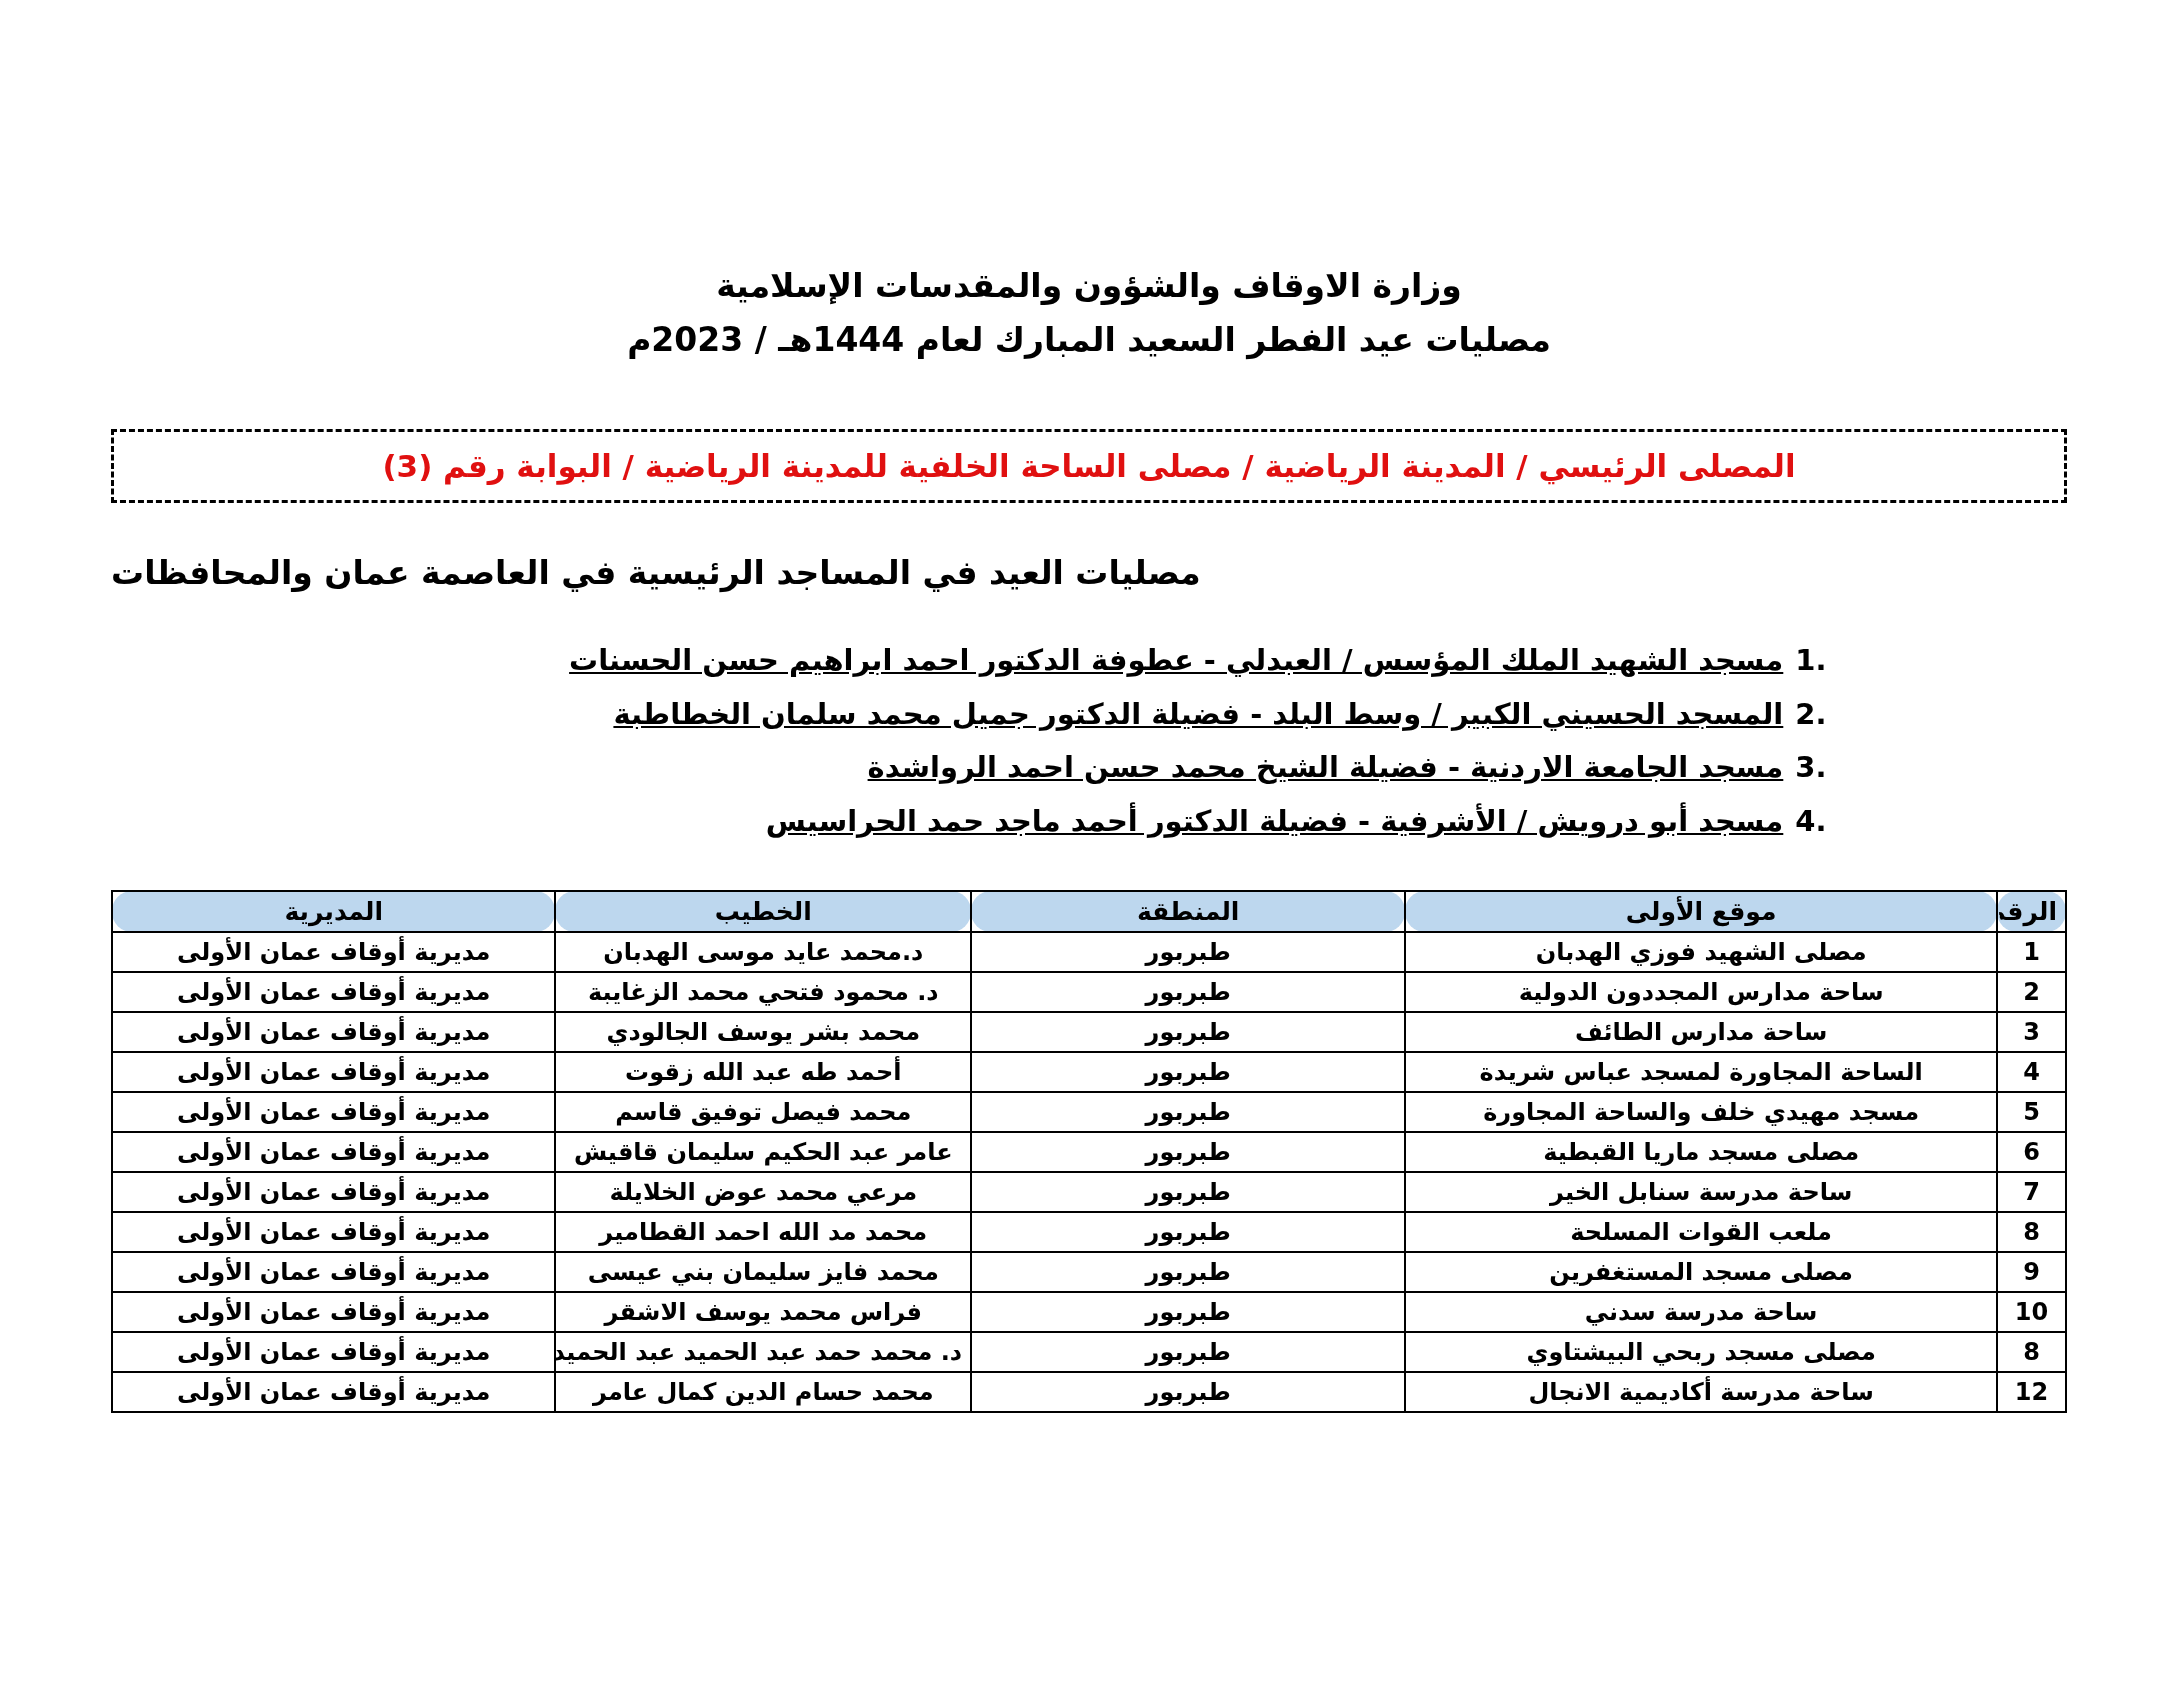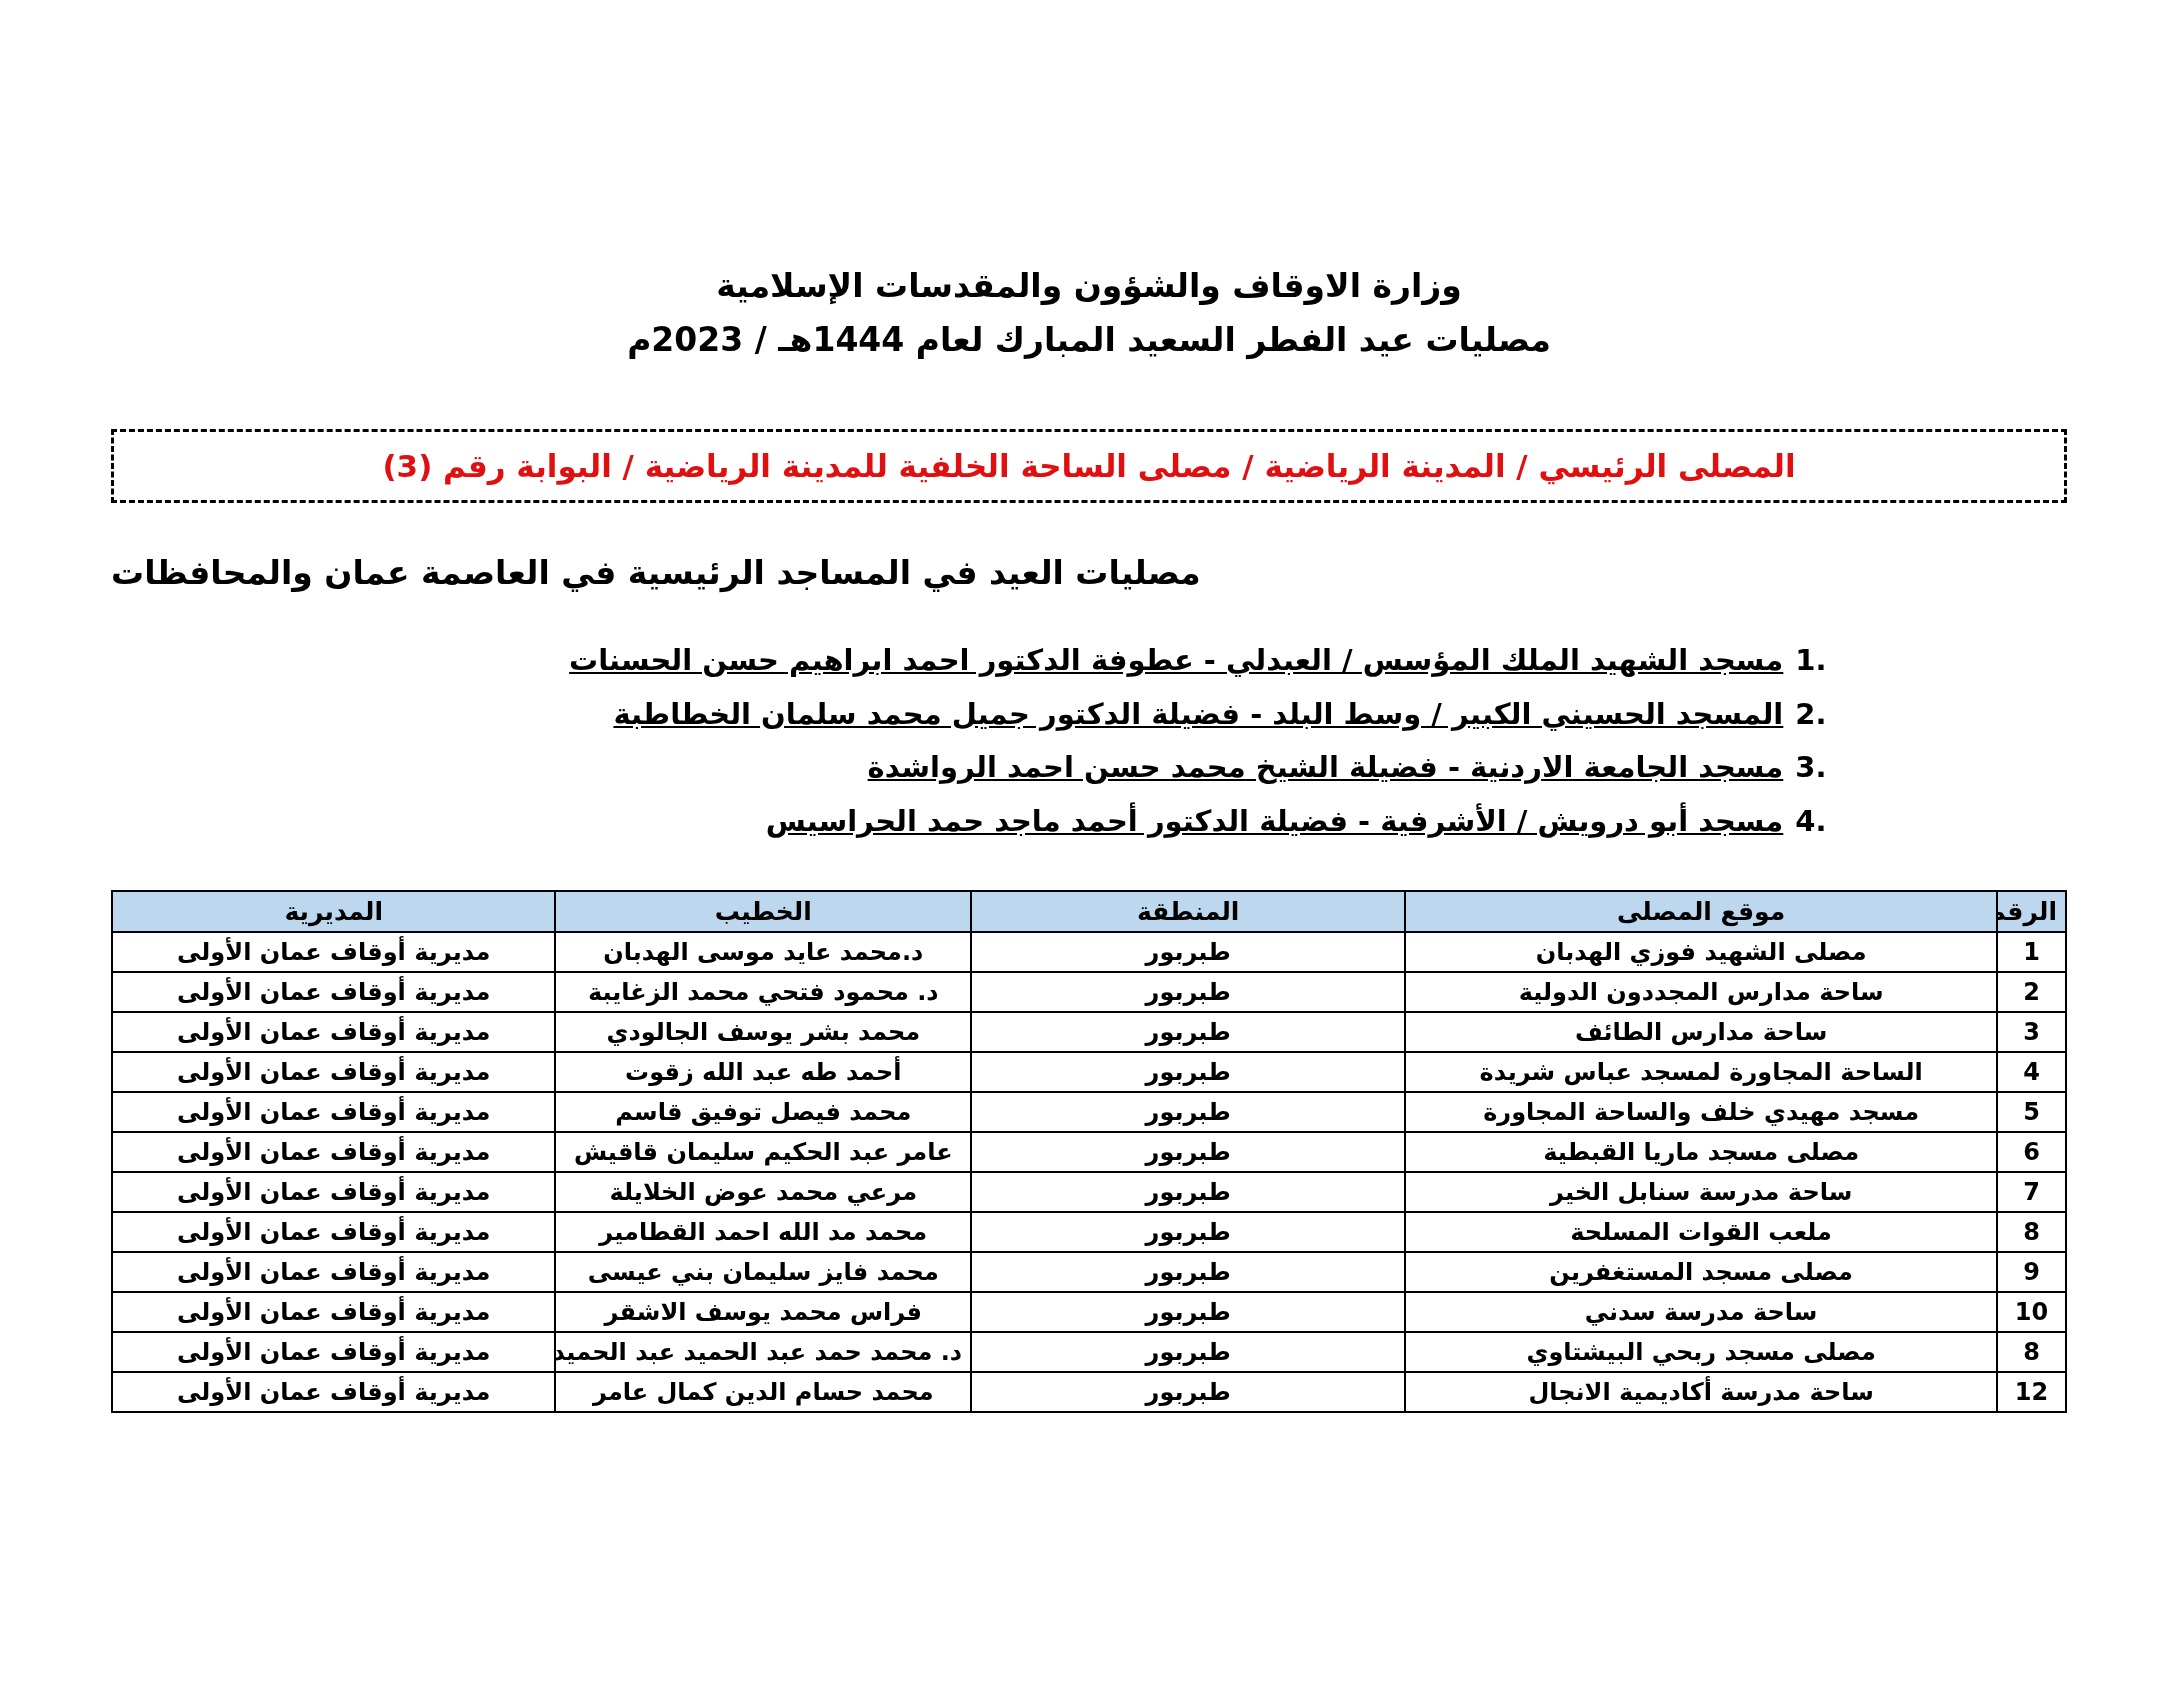--- a/index.html
+++ b/index.html
@@ -28,21 +28,21 @@
   }
   .mosque-item .num{direction:ltr;unicode-bidi:isolate;display:inline-block;margin-left:12px;}
   table.main{
     width:100%;border-collapse:collapse;margin-top:42px;direction:rtl;
     font-weight:bold;font-size:24px;table-layout:fixed;
   }
   table.main th,table.main td{
     border:2px solid #000;padding:5px 8px;text-align:center;
     overflow:hidden;white-space:nowrap;
   }
-  table.main thead th{background:#bdd7ee;font-size:25px;}
+  table.main thead th{background:#bdd7ee;font-size:25px;border-radius:20px;}
   .col0{width:51px;margin-left:7px;}
   .col1{width:31%;}
   .col2{width:22.5%;}
   .col3{width:21.5%;}
   .col4{width:23%;}
 </style>
 </head>
 <body>
 
 <div class="page">
@@ -70,21 +70,21 @@
     </div>
     <div class="mosque-item">
       <span class="num">4.</span><span>مسجد أبو درويش / الأشرفية - فضيلة الدكتور أحمد ماجد حمد الحراسيس</span>
     </div>
   </div>
 
   <table class="main">
     <thead>
       <tr>
         <th class="col0">الرقم</th>
-        <th class="col1">موقع المصلى</th>
+        <th class="col1">موقع الأولى</th>
         <th class="col2">المنطقة</th>
         <th class="col3">الخطيب</th>
         <th class="col4">المديرية</th>
       </tr>
     </thead>
     <tbody>
         <tr>
           <td class="col0">1</td>
           <td class="col1">مصلى الشهيد فوزي الهدبان</td>
           <td class="col2">طبربور</td>

